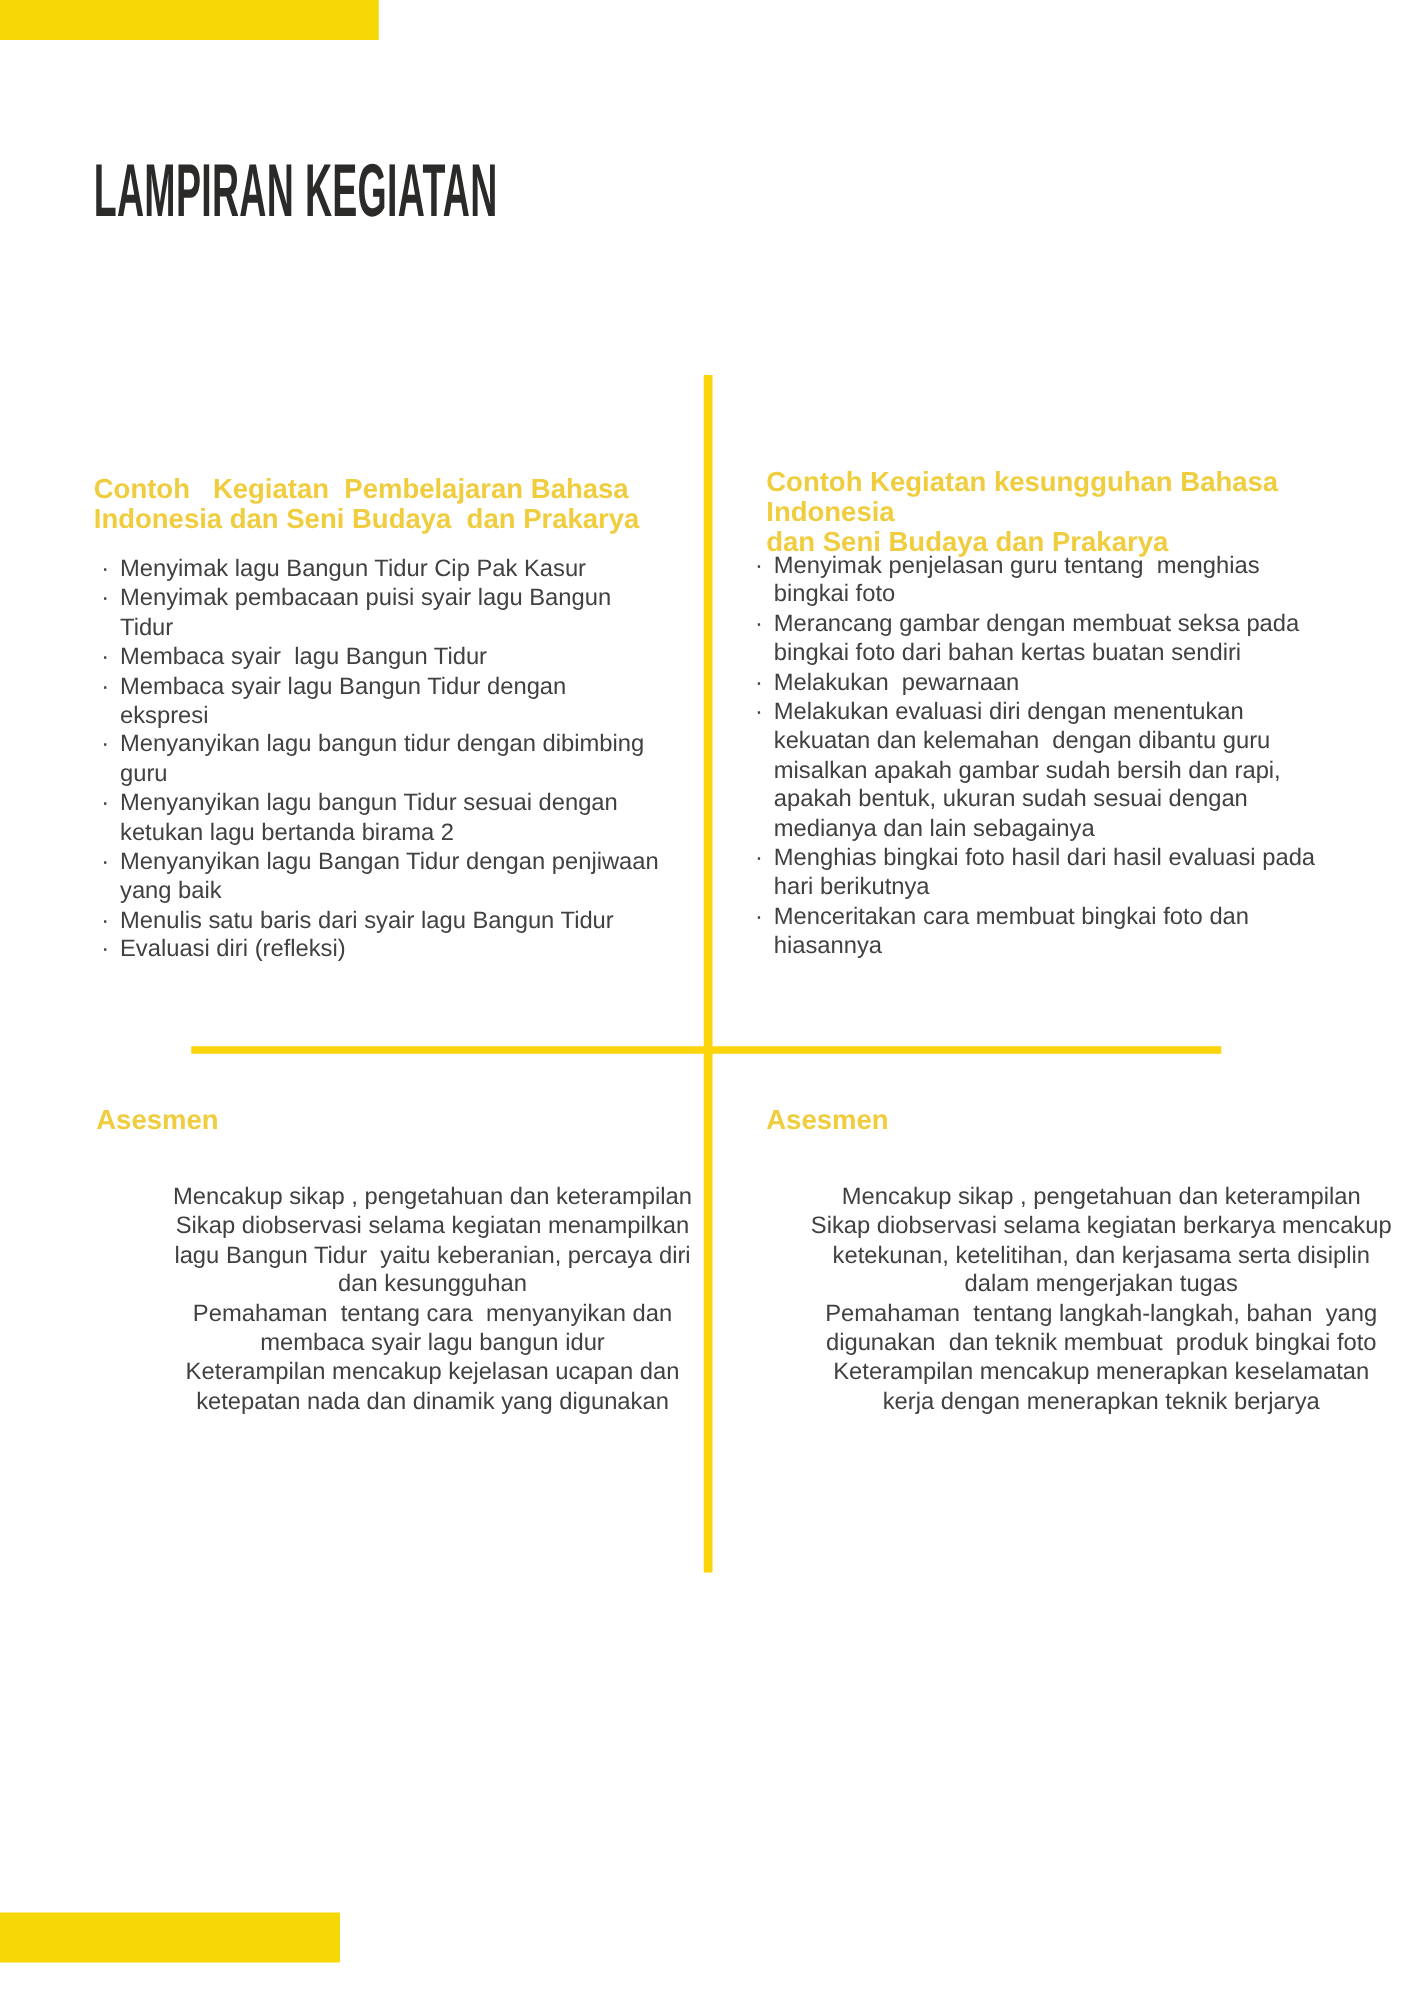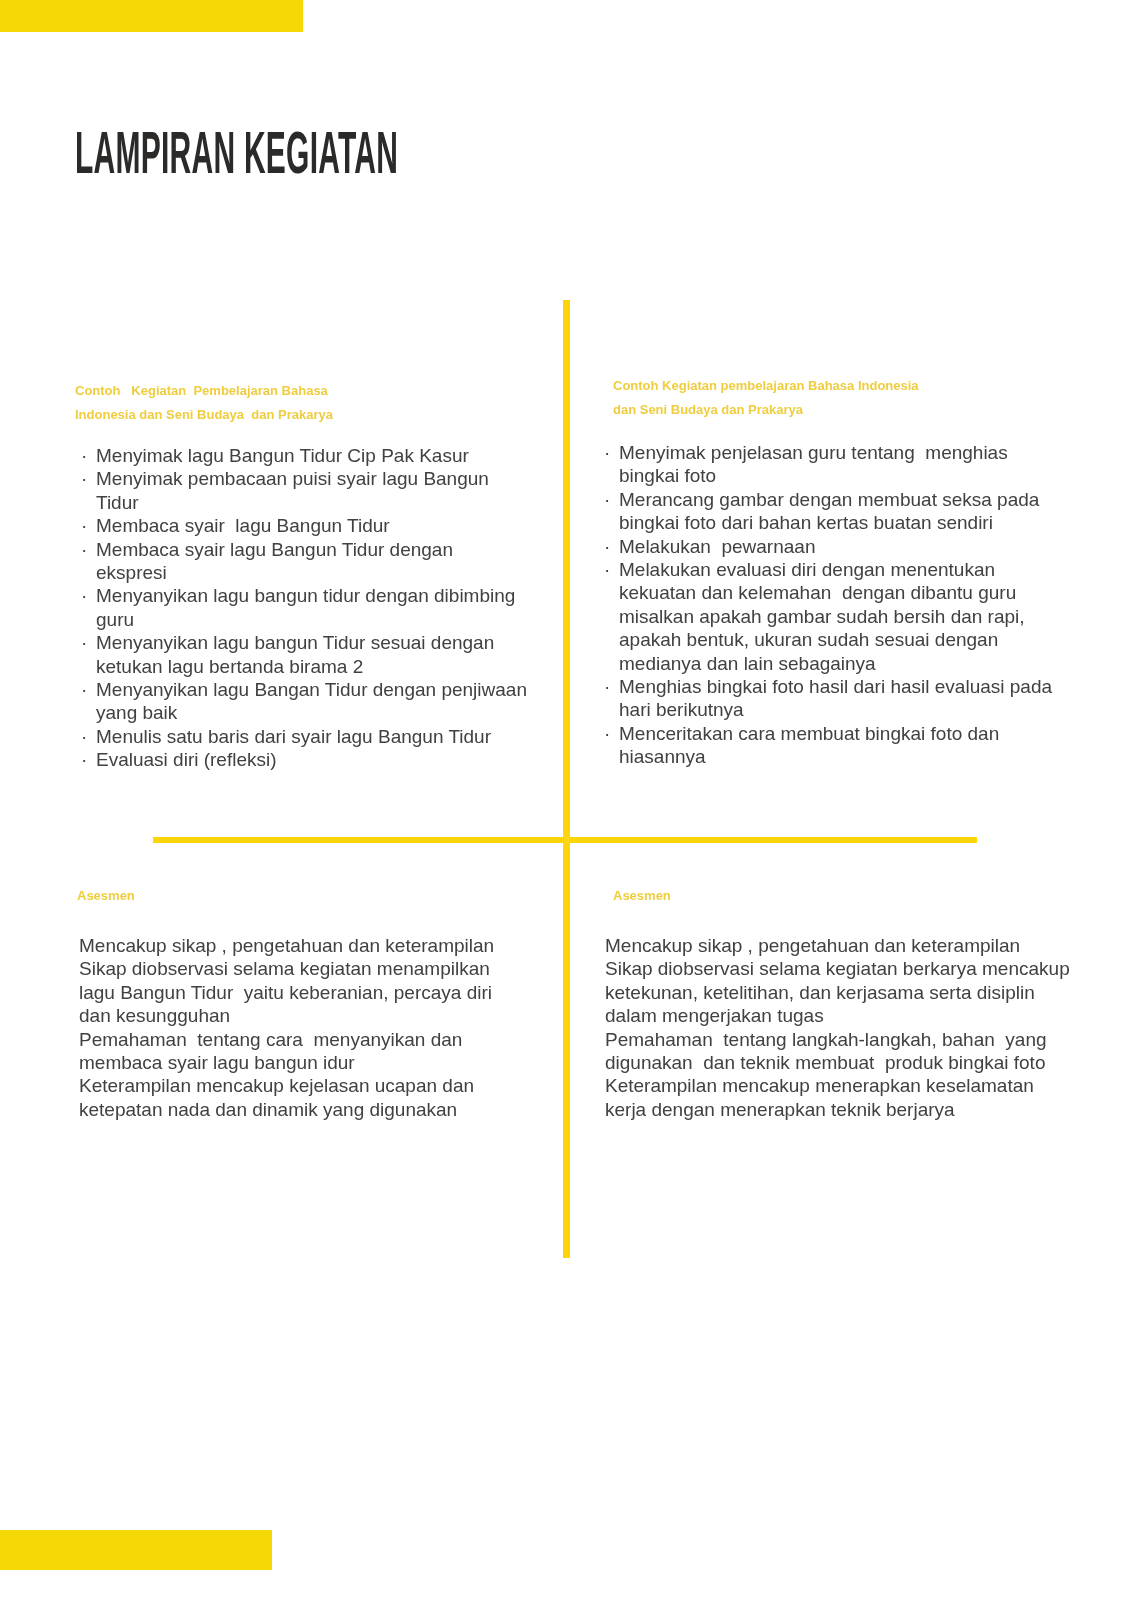--- a/index.html
+++ b/index.html
@@ -30,21 +30,21 @@
     line-height: 77px;
     letter-spacing: 0.5px;
     white-space: nowrap;
     transform: scaleX(0.5);
     transform-origin: left center;
   }
 
   
   .section-heading {
     margin: 0;
-    font-size: 13px;
+    font-size: 22px;
     line-height: 24px;
     font-weight: bold;
     color: var(--heading-yellow);
     white-space: pre-wrap;
   }
   .h-act-left  { left: 75px;  top: 379px; width: 480px; }
   .h-act-right { left: 613px; top: 374px; width: 500px; }
   .h-ases-left  { left: 77px;  top: 884px; width: 300px; }
   .h-ases-right { left: 613px; top: 884px; width: 300px; }
 
@@ -55,24 +55,25 @@
     color: var(--body-text);
     white-space: pre-wrap;
   }
   .list-left  { left: 75px;  top: 444px; width: 500px; }
   .list-right { left: 598px; top: 441px; width: 533px; }
   .bullet-list li { position: relative; padding-left: 21px; }
   .bullet-marker { position: absolute; left: 6px; top: 0; }
 
   
   .body-text {
-    margin: 4px;
+    margin: 16px;
     font-size: 19px; line-height: 23.4px;
     color: var(--body-text);
     white-space: pre-wrap;
+    text-align: center;
   }
   .p-ases-left  { left: 75px;  top: 930px; width: 510px; }
   .p-ases-right { left: 601px; top: 930px; width: 528px; }
 </style>
 </head>
 <body>
 
 <div class="page">
 
   <div class="abs top-bar"></div>
@@ -89,21 +90,21 @@
 Indonesia dan Seni Budaya  dan Prakarya</h2>
     <ul class="abs bullet-list list-left"><li><span class="bullet-marker">·</span>Menyimak lagu Bangun Tidur Cip Pak Kasur</li><li><span class="bullet-marker">·</span>Menyimak pembacaan puisi syair lagu Bangun
 Tidur</li><li><span class="bullet-marker">·</span>Membaca syair  lagu Bangun Tidur</li><li><span class="bullet-marker">·</span>Membaca syair lagu Bangun Tidur dengan
 ekspresi</li><li><span class="bullet-marker">·</span>Menyanyikan lagu bangun tidur dengan dibimbing
 guru</li><li><span class="bullet-marker">·</span>Menyanyikan lagu bangun Tidur sesuai dengan
 ketukan lagu bertanda birama 2</li><li><span class="bullet-marker">·</span>Menyanyikan lagu Bangan Tidur dengan penjiwaan
 yang baik</li><li><span class="bullet-marker">·</span>Menulis satu baris dari syair lagu Bangun Tidur</li><li><span class="bullet-marker">·</span>Evaluasi diri (refleksi)</li></ul>
   </section>
 
   <section>
-    <h2 class="abs section-heading h-act-right">Contoh Kegiatan pembelajaran Bahasa Indonesia
+    <h2 class="abs section-heading h-act-right">Contoh Kegiatan kesungguhan Bahasa Indonesia
 dan Seni Budaya dan Prakarya</h2>
     <ul class="abs bullet-list list-right"><li><span class="bullet-marker">·</span>Menyimak penjelasan guru tentang  menghias
 bingkai foto</li><li><span class="bullet-marker">·</span>Merancang gambar dengan membuat seksa pada
 bingkai foto dari bahan kertas buatan sendiri</li><li><span class="bullet-marker">·</span>Melakukan  pewarnaan</li><li><span class="bullet-marker">·</span>Melakukan evaluasi diri dengan menentukan
 kekuatan dan kelemahan  dengan dibantu guru
 misalkan apakah gambar sudah bersih dan rapi,
 apakah bentuk, ukuran sudah sesuai dengan
 medianya dan lain sebagainya</li><li><span class="bullet-marker">·</span>Menghias bingkai foto hasil dari hasil evaluasi pada
 hari berikutnya</li><li><span class="bullet-marker">·</span>Menceritakan cara membuat bingkai foto dan
 hiasannya</li></ul>

